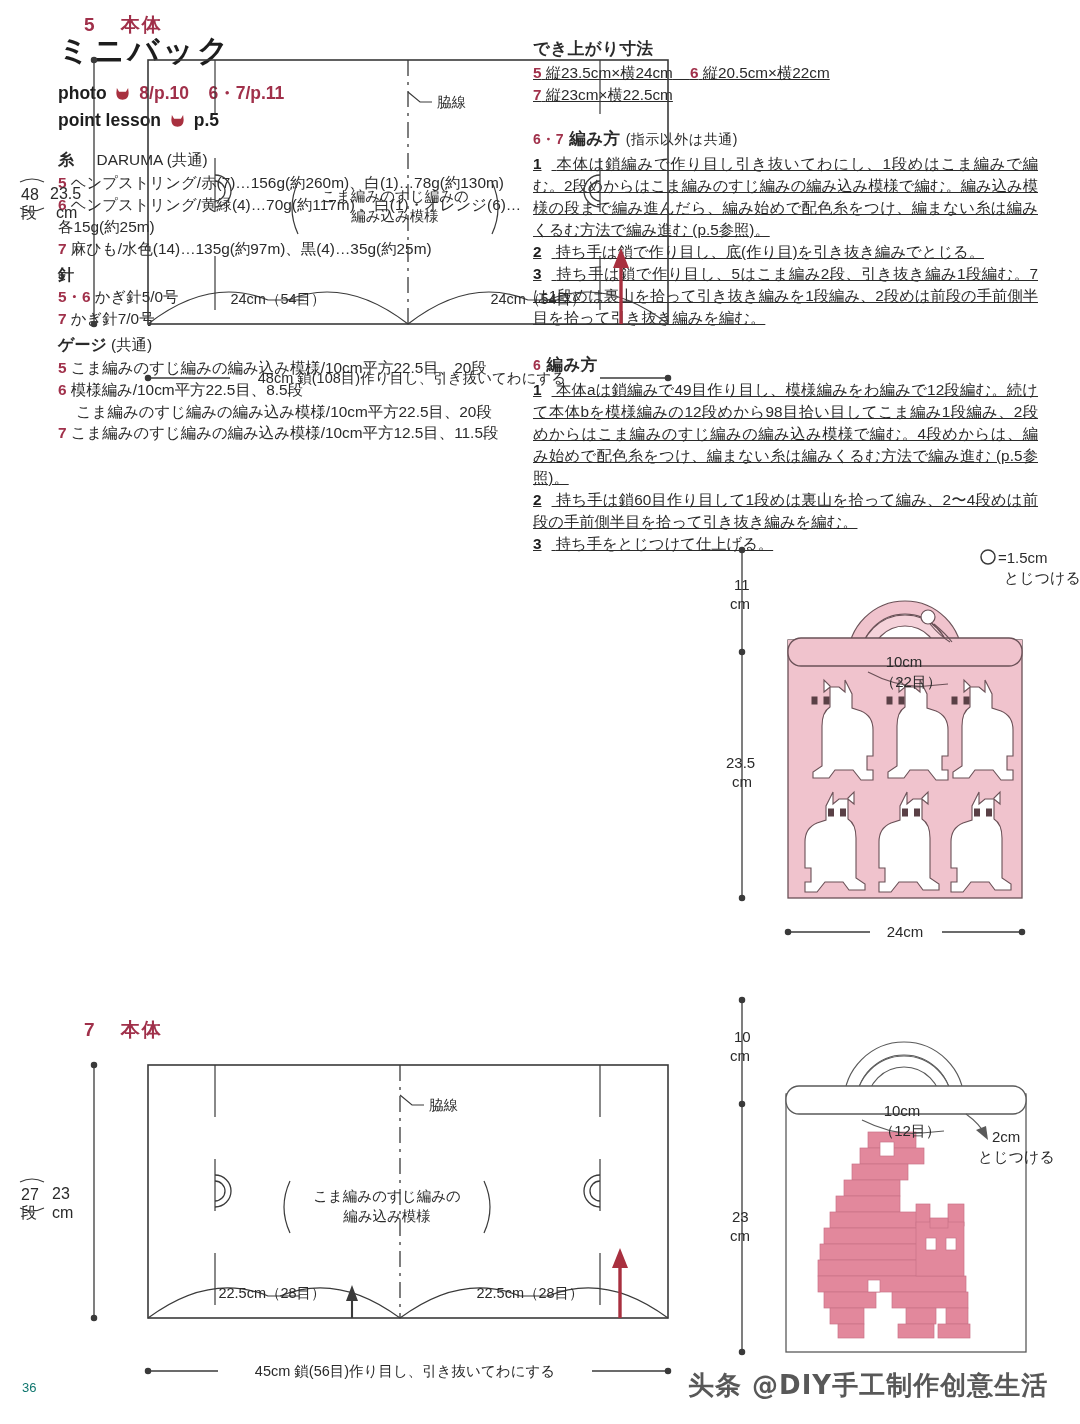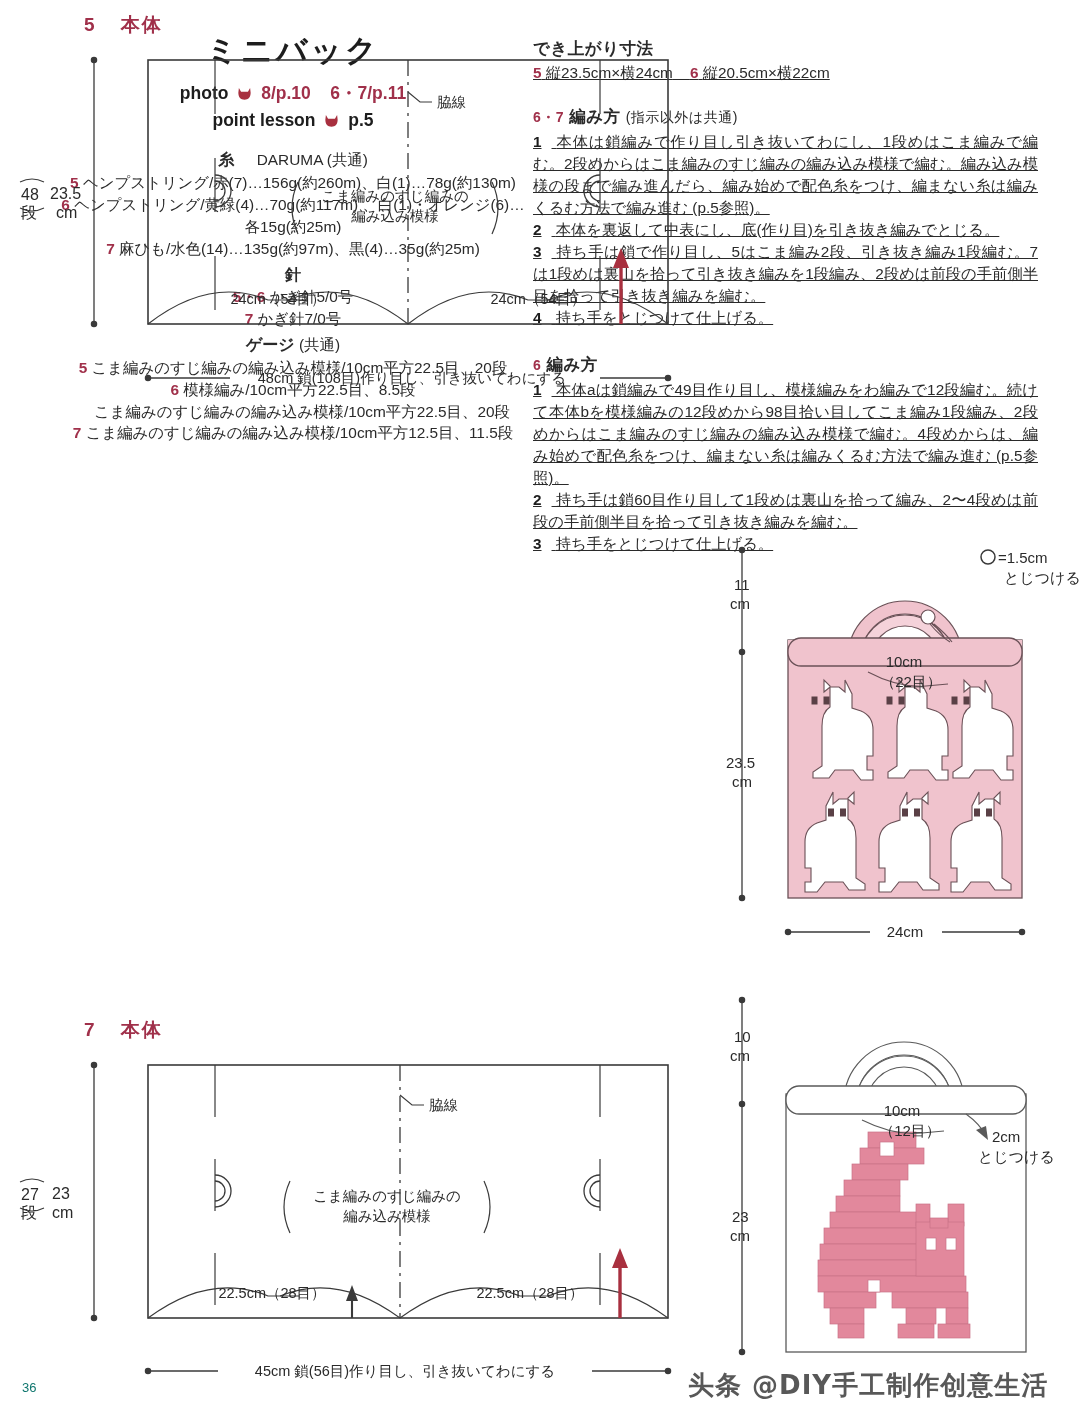--- a/index.html
+++ b/index.html
@@ -8,21 +8,21 @@
     font-family:"Liberation Sans","DejaVu Sans",sans-serif;
     color:#2a2a2a;position:relative;overflow:hidden;
   }
   .page{position:absolute;inset:0;}
 
   
   .num{color:#a0304a;font-weight:700;}
   .hdg{font-weight:700;font-size:17px;letter-spacing:.5px;}
 
   
-  #col-left{position:absolute;left:58px;top:34px;width:470px;text-align:center;}
+  #col-left{position:absolute;left:58px;top:34px;width:470px;}
   #title{font-size:31px;font-weight:700;letter-spacing:3px;color:#1d1d1d;
          margin:0 0 12px 0;line-height:1.1;}
   .photoline{font-size:17.5px;font-weight:700;line-height:1.55;color:#1d1d1d;}
   .photoline .pg{color:#a0304a;}
   .catglyph{display:inline-block;width:15px;height:14px;position:relative;
             vertical-align:-2px;margin:0 4px;}
   .catglyph svg{display:block;}
   .sect{margin-top:15px;font-size:15.4px;line-height:1.42;}
   .sect p{margin:0;}
   .sect .lbl{font-weight:700;font-size:16px;}
@@ -139,44 +139,44 @@
 
     <div>
       <p class="hdg" style="margin:0">でき上がり寸法</p>
       <p class="body" style="margin:2px 0 0 0">
         <span class="num">5</span>
         <span>縦23.5cm×横24cm</span>
         &nbsp;&nbsp;
         <span class="num">6</span>
         <span>縦20.5cm×横22cm</span>
       </p>
+      <p class="body" style="margin:0">
+        <span class="num">7</span>
+        <span>縦23cm×横22.5cm</span>
+      </p>
     </div>
 
     <div class="blk" style="margin-top:22px">
       <p class="hdg" style="margin:0">
         <span class="num" style="font-size:14px">6・7</span>
         <span>編み方</span>
         <span style="font-weight:400;font-size:14px">(指示以外は共通)</span>
       </p>
       <div class="body" style="margin-top:3px">
         <p>
           <span class="stepno">1</span>
           <span>本体は鎖編みで作り目し引き抜いてわにし、1段めはこま編みで編む。2段めからはこま編みのすじ編みの編み込み模様で編む。編み込み模様の段まで編み進んだら、編み始めで配色糸をつけ、編まない糸は編みくるむ方法で編み進む (p.5参照)。</span>
         </p>
         <p>
           <span class="stepno">2</span>
-          <span>本体を裏返して中表にし、底(作り目)を引き抜き編みでとじる。</span>
+          <span>持ち手は鎖で作り目し、底(作り目)を引き抜き編みでとじる。</span>
         </p>
         <p>
           <span class="stepno">3</span>
           <span>持ち手は鎖で作り目し、5はこま編み2段、引き抜き編み1段編む。7は1段めは裏山を拾って引き抜き編みを1段編み、2段めは前段の手前側半目を拾って引き抜き編みを編む。</span>
-        </p>
-        <p>
-          <span class="stepno">4</span>
-          <span>持ち手をとじつけて仕上げる。</span>
         </p>
       </div>
     </div>
 
     <div class="blk" style="margin-top:25px">
       <p class="hdg" style="margin:0">
         <span class="num" style="font-size:14px">6</span>
         <span>編み方</span>
       </p>
       <div class="body" style="margin-top:3px">

